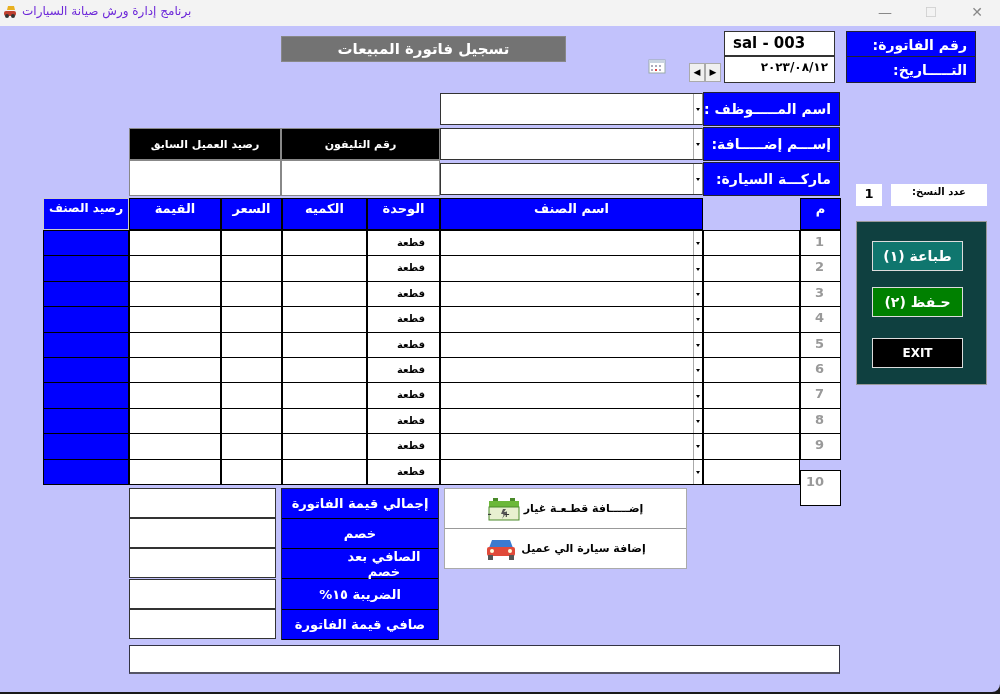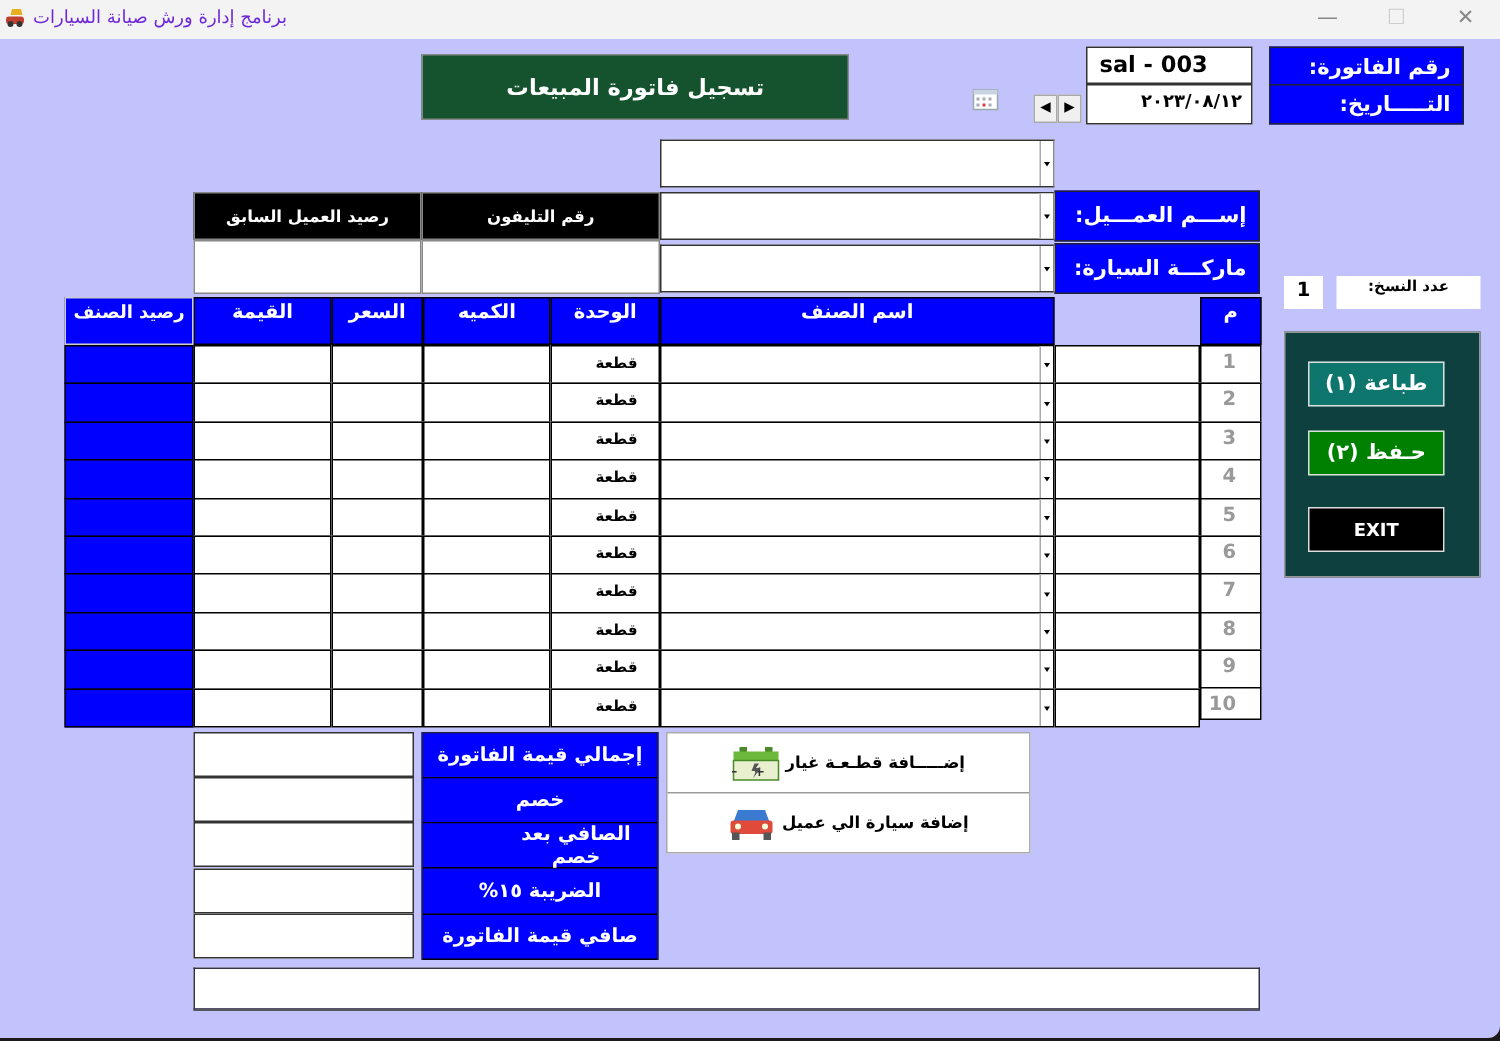--- a/index.html
+++ b/index.html
@@ -35,21 +35,21 @@
     <path d="M6 1 L12 1 L13 5 L5 5 Z" fill="#e8b020"></path>
   </svg>
   <span class="title">برنامج إدارة ورش صيانة السيارات</span>
   <div class="winbtn" style="left:862px;">—</div>
   <div class="winbtn" style="left:908px;color:#ccc;">☐</div>
   <div class="winbtn" style="left:954px;">✕</div>
 </div>
 
 <div class="client">
 
-  <div class="abs" style="left:281px;top:10px;width:285px;height:44px;background:#14532d;border:1px solid #888;color:#fff;font-weight:bold;font-size:15px;display:flex;align-items:center;justify-content:center;direction:rtl;">
+  <div class="abs" style="left:281px;top:10px;width:285px;height:26px;background:#737373;border:1px solid #888;color:#fff;font-weight:bold;font-size:15px;display:flex;align-items:center;justify-content:center;direction:rtl;">
     <span>تسجيل فاتورة المبيعات</span>
   </div>
 
   <div class="abs blue-label" style="left:846px;top:5px;width:130px;height:27px;align-items:center;">
     <span>رقم الفاتورة:</span>
   </div>
   <div class="abs blue-label" style="left:846px;top:30px;width:130px;height:27px;">
     <span>التـــــاريخ:</span>
   </div>
   <div class="abs white-box" style="left:724px;top:5px;width:111px;height:25px;font-weight:bold;font-size:15px;padding-left:8px;padding-top:2px;">
@@ -70,27 +70,30 @@
     <g fill="#aab">
         <rect x="3" y="7" width="2" height="2"></rect>
         <rect x="7" y="7" width="2" height="2"></rect>
         <rect x="11" y="7" width="2" height="2"></rect>
         <rect x="3" y="11" width="2" height="2"></rect>
         <rect x="11" y="11" width="2" height="2"></rect>
       </g>
     <rect x="7" y="11" width="2" height="2" fill="#e04040"></rect>
   </svg>
 
+  <div class="abs blue-label" style="left:703px;top:66px;width:137px;height:34px;">
+    <span>اسم المـــــوظف :</span>
+  </div>
   <div class="abs combo" style="left:440px;top:67px;width:263px;height:32px;">
     <span></span>
     <span class="dd"></span>
   </div>
 
   <div class="abs blue-label" style="left:703px;top:101px;width:137px;height:34px;">
-    <span>إســـم العمـــيل:</span>
+    <span>إســـم إضـــــافة:</span>
   </div>
   <div class="abs combo" style="left:440px;top:102px;width:263px;height:32px;">
     <span></span>
     <span class="dd"></span>
   </div>
 
   <div class="abs blue-label" style="left:703px;top:136px;width:137px;height:34px;">
     <span>ماركـــة السيارة:</span>
   </div>
   <div class="abs combo" style="left:440px;top:137px;width:263px;height:32px;">
@@ -264,21 +267,21 @@
               <i style="position: absolute; left: 2px; top: 50%; margin-top: -1px; border-left: 2px solid transparent; border-right: 2px solid transparent; border-top: 3px solid rgb(0, 0, 0);"></i>
             </span></div>
       <div class="cell unit" style="left: 324px; width: 73px; top: 235.2px; height: 26.4px;">قطعة</div>
       <div class="cell" style="left: 239px; width: 85px; top: 235.2px; height: 26.4px;"></div>
       <div class="cell" style="left: 178px; width: 61px; top: 235.2px; height: 26.4px;"></div>
       <div class="cell" style="left: 86px; width: 92px; top: 235.2px; height: 26.4px;"></div>
       <div class="bal-cell" style="left: 0px; width: 86px; top: 235.2px; height: 26.4px;"></div>
     </div>
 
     <div class="grid-row">
-      <div class="cell rownum" style="left: 757px; width: 41px; top: 260px; height: 22px;">10</div>
+      <div class="cell rownum" style="left: 757px; width: 41px; top: 272px; height: 36px;">10</div>
       <div class="cell" style="left: 660px; width: 97px; top: 260.6px; height: 26.4px;"></div>
       <div class="cell" style="left: 397px; width: 263px; top: 260.6px; height: 26.4px;"><span></span><span class="dd" style="position: absolute; right: 0px; top: 0px; width: 9px; height: 100%; border-left: 1px solid rgb(170, 170, 170); background: rgb(255, 255, 255);">
               <i style="position: absolute; left: 2px; top: 50%; margin-top: -1px; border-left: 2px solid transparent; border-right: 2px solid transparent; border-top: 3px solid rgb(0, 0, 0);"></i>
             </span></div>
       <div class="cell unit" style="left: 324px; width: 73px; top: 260.6px; height: 26.4px;">قطعة</div>
       <div class="cell" style="left: 239px; width: 85px; top: 260.6px; height: 26.4px;"></div>
       <div class="cell" style="left: 178px; width: 61px; top: 260.6px; height: 26.4px;"></div>
       <div class="cell" style="left: 86px; width: 92px; top: 260.6px; height: 26.4px;"></div>
       <div class="bal-cell" style="left: 0px; width: 86px; top: 260.6px; height: 26.4px;"></div>
     </div>

